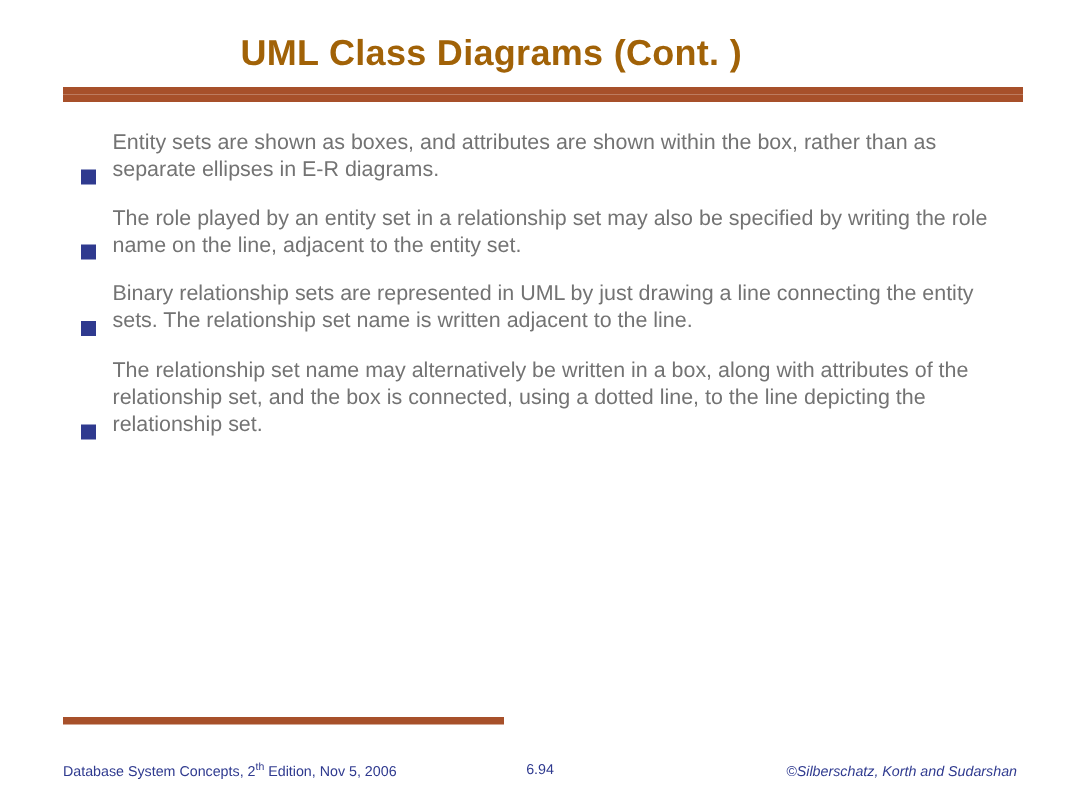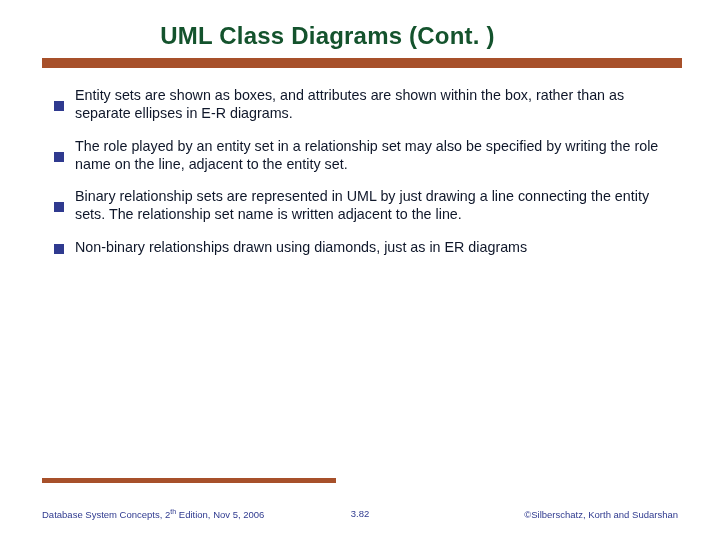--- a/index.html
+++ b/index.html
@@ -17,21 +17,21 @@
     height: 540px;
     position: relative;
     box-sizing: border-box;
   }
   .title {
     position: absolute;
     top: 22px;
     left: 0;
     width: 655px;
     text-align: center;
-    color: #14532d;
+    color: #a16207;
     font-weight: bold;
     font-size: 24px;
     letter-spacing: 0.2px;
   }
   .rule-top {
     position: absolute;
     top: 58px;
     left: 42px;
     width: 640px;
     height: 5px;
@@ -48,25 +48,25 @@
     background: #a7502a;
   }
   .content {
     position: absolute;
     top: 86px;
     left: 54px;
     width: 612px;
   }
   .item {
     display: flex;
-    align-items: center;
+    align-items: flex-end;
     margin-bottom: 14px;
     font-size: 14.3px;
     line-height: 1.28;
-    color: #0f172a;
+    color: #737373;
   }
   .bullet {
     flex: 0 0 auto;
     width: 10px;
     height: 10px;
     background: #2f3a8f;
     margin-top: 4px;
     margin-right: 11px;
   }
   .item-text {
@@ -96,20 +96,21 @@
     vertical-align: super;
   }
   .footer-center {
     position: absolute;
     left: 0;
     right: 0;
     text-align: center;
   }
   .footer-right {
     text-align: center;
+    font-style: italic;
   }
 </style>
 </head>
 <body>
 
 <div class="slide">
   <div class="title">UML Class Diagrams (Cont. )</div>
   <div class="rule-top"></div>
 
   <div class="content">
@@ -120,26 +121,26 @@
     <div class="item">
       <div class="bullet"></div>
       <div class="item-text"> The role played by an entity set in a relationship set may also be specified by writing the role name on the line, adjacent to the entity set.</div>
     </div>
     <div class="item">
       <div class="bullet"></div>
       <div class="item-text">Binary relationship sets are represented in UML by just drawing a line connecting the entity sets. The relationship set name is written adjacent to the line.</div>
     </div>
     <div class="item">
       <div class="bullet"></div>
-      <div class="item-text">  Non-binary relationships drawn using diamonds, just as in ER diagrams</div>
+      <div class="item-text"> The relationship set name may alternatively be written in a box, along with attributes of the relationship set, and the box is connected, using a dotted line, to the line depicting the  relationship set.</div>
     </div>
   </div>
 
   <div class="rule-bottom"></div>
 
   <div class="footer">
-    <div class="footer-center">3.82</div>
+    <div class="footer-center">6.94</div>
     <div class="footer-left">
       <span>Database System Concepts, 2</span><sup>th</sup><span> Edition, Nov 5, 2006</span>
     </div>
     <div class="footer-right">©Silberschatz, Korth and Sudarshan</div>
   </div>
 </div>
 
 </body></html>

